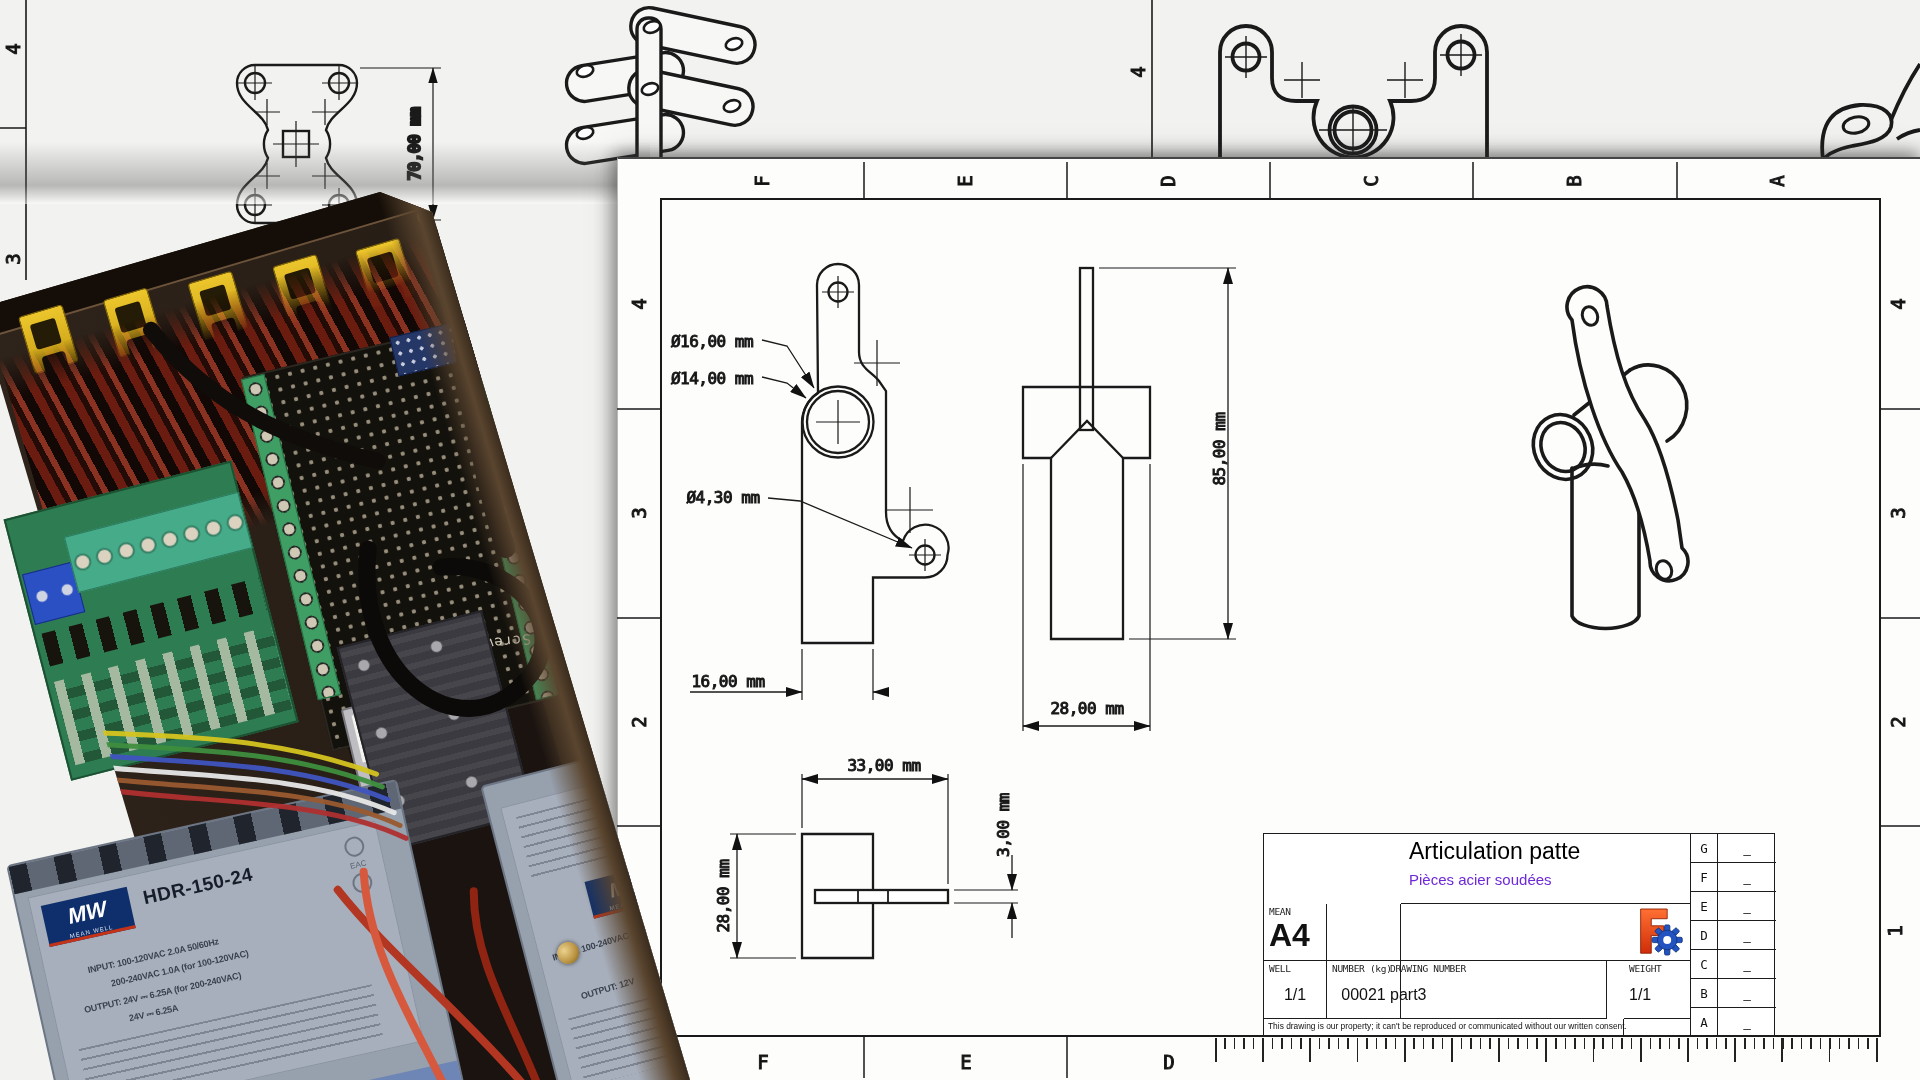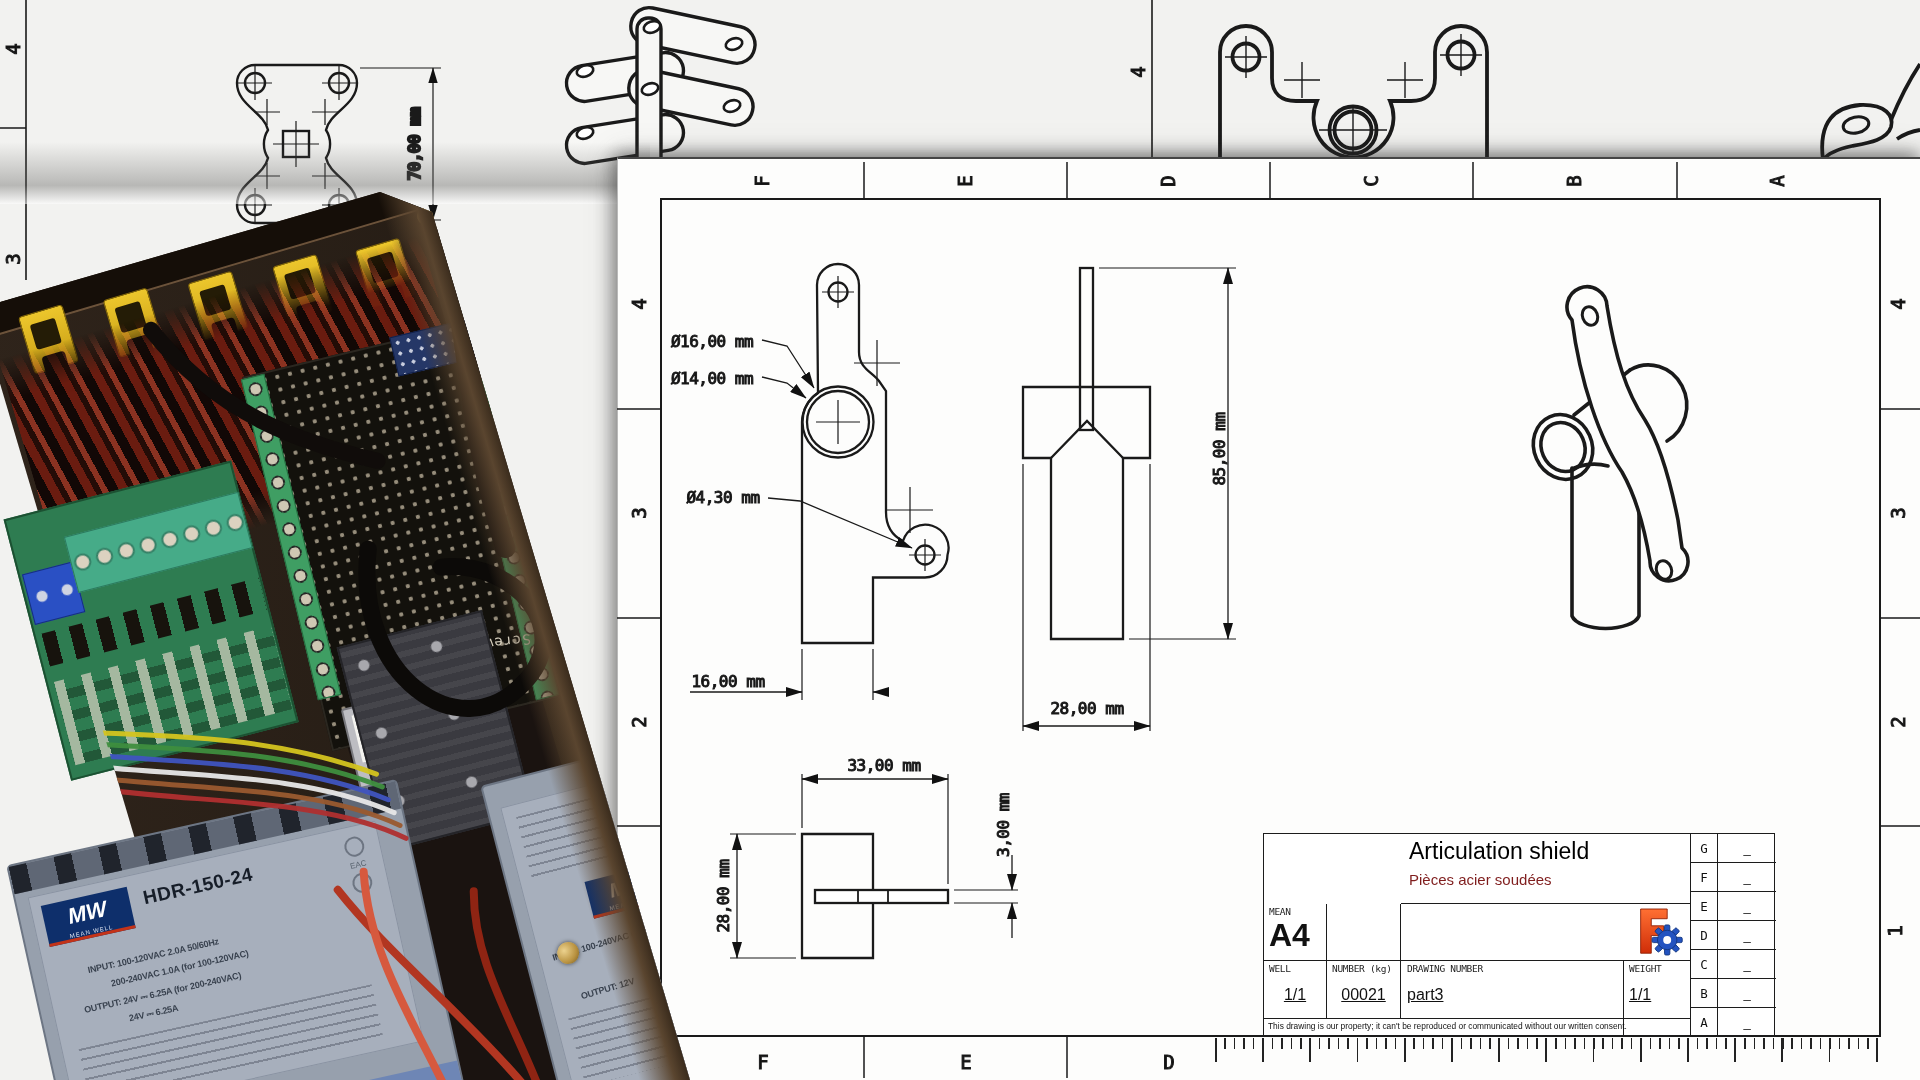--- a/index.html
+++ b/index.html
@@ -17,23 +17,23 @@
     box-shadow:0 -5px 14px rgba(40,40,40,.38),-9px 0 14px rgba(40,40,40,.22),0 0 30px rgba(80,80,80,.25);}
   
   .dimtxt{font-family:"DejaVu Sans Mono",monospace;font-size:16px;fill:#111;letter-spacing:-.5px;}
   .margintxt{font-family:"DejaVu Sans Mono",monospace;font-size:19px;fill:#111;}
   
   #tblock{left:1263px;top:833px;width:512px;height:203px;border:1.6px solid #1c1c1c;background:#fff;color:#111;}
   #tblock .cell{position:absolute;border-right:1.4px solid #1c1c1c;border-bottom:1.4px solid #1c1c1c;}
   .lab{font-family:"DejaVu Sans Mono",monospace;font-size:9.5px;color:#222;letter-spacing:-.3px;}
   .val{font-size:15px;color:#000;}
   #tb-title{font-size:23px;color:#000;}
-  #tb-subtitle{font-size:15px;color:#7f1d1d;}
+  #tb-subtitle{font-size:15px;color:#6d28d9;}
   #tb-size{font-size:32px;font-weight:bold;}
-  .v16{font-size:16px;text-decoration:underline;}
+  .v16{font-size:16px;}
   #tb-disc{font-size:9px;white-space:nowrap;transform:scaleX(.93);transform-origin:0 50%;}
   .revrow{position:absolute;left:0;width:85px;height:29px;}
   .revrow .rl{position:absolute;left:0;top:0;width:27px;height:100%;border-right:1.4px solid #1c1c1c;border-bottom:1.4px solid #1c1c1c;
       font-family:"DejaVu Sans Mono",monospace;font-size:12.5px;display:flex;align-items:center;justify-content:center;}
   .revrow .rv{position:absolute;left:27px;top:0;width:58px;height:100%;border-bottom:1.4px solid #1c1c1c;
       font-size:13px;display:flex;align-items:center;justify-content:center;}
   
   #ruler{left:1215px;top:1038px;width:663px;height:24px;
     background-image:repeating-linear-gradient(90deg,#222 0,#222 1.5px,transparent 1.5px,transparent 9.45px),
                      repeating-linear-gradient(90deg,#222 0,#222 1.9px,transparent 1.9px,transparent 47.2px);
@@ -291,21 +291,21 @@
         <text class="dimtxt" x="1087" y="714" text-anchor="middle">28,00 mm</text>
         <text class="dimtxt" x="884" y="771" text-anchor="middle">33,00 mm</text>
         <text class="dimtxt" transform="rotate(-90 723 896)" x="723" y="902" text-anchor="middle">28,00 mm</text>
         <text class="dimtxt" transform="rotate(-90 1003 825)" x="1003" y="831" text-anchor="middle">3,00 mm</text>
       </g>
     </g>
   </svg>
 
   <div class="abs" id="tblock">
     <div class="cell" style="left:137px;top:0;width:290px;height:70px;padding:4px 8px;">
-      <div id="tb-title">Articulation shield</div>
+      <div id="tb-title">Articulation patte</div>
       <div id="tb-subtitle" style="margin-top:6px">Pièces acier soudées</div>
     </div>
     <div class="cell" style="left:0;top:70px;width:63px;height:57px;padding:2px 5px;">
       <div class="lab">MEAN</div>
       <div id="tb-size">A4</div>
     </div>
     <div class="cell" style="left:63px;top:70px;width:74px;height:57px;"></div>
     <div class="cell" style="left:137px;top:70px;width:290px;height:57px;">
       <svg width="46" height="52" viewBox="0 0 52 56" style="position:absolute;right:6px;top:2px;">
         <defs>
@@ -332,21 +332,21 @@
       </svg>
     </div>
     <div class="cell" style="left:0;top:127px;width:63px;height:58px;padding:2px 5px;">
       <div class="lab">WELL</div>
       <div class="v16" style="text-align:center;margin-top:12px">1/1</div>
     </div>
     <div class="cell" style="left:63px;top:127px;width:74px;height:58px;padding:2px 5px;">
       <div class="lab">NUMBER (kg)</div>
       <div class="v16" style="text-align:center;margin-top:12px">00021</div>
     </div>
-    <div class="cell" style="left:137px;top:127px;width:223px;height:58px;padding:2px 6px;">
+    <div class="cell" style="left:120px;top:127px;width:223px;height:58px;padding:2px 6px;">
       <div class="lab">DRAWING NUMBER</div>
       <div class="v16" style="margin-top:12px">part3</div>
     </div>
     <div class="cell" style="left:360px;top:127px;width:67px;height:58px;padding:2px 5px;">
       <div class="lab">WEIGHT</div>
       <div class="v16" style="margin-top:12px">1/1</div>
     </div>
     <div class="cell" style="left:0;top:185px;width:360px;height:18px;padding:2px 4px;">
       <div id="tb-disc">This drawing is our property; it can't be reproduced or communicated without our written consent.</div>
     </div>

